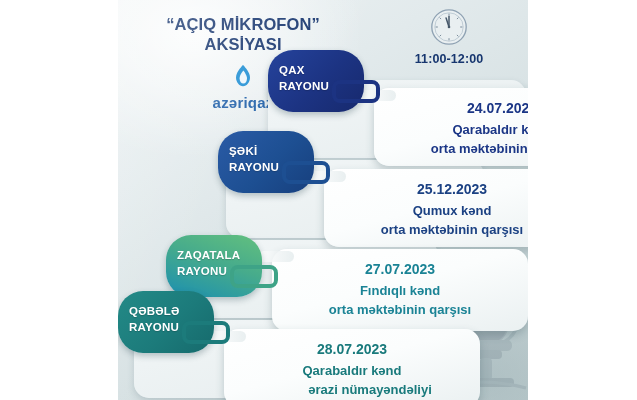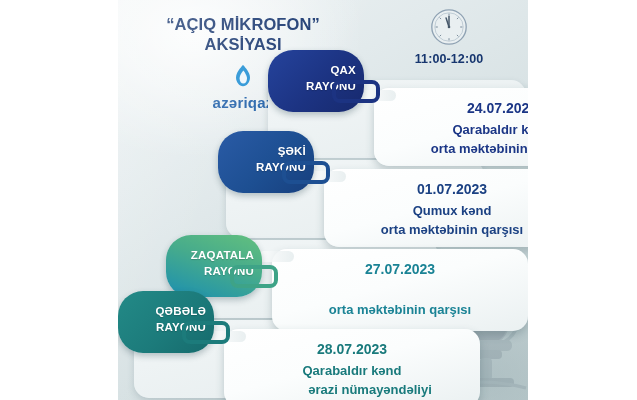--- a/index.html
+++ b/index.html
@@ -49,21 +49,20 @@
   
   #mic{position:absolute;right:-6px;bottom:-4px;opacity:.5;}
 
   
   .row{position:absolute;left:0;top:0;}
   .tab{
     position:absolute;left:0;top:0;
     width:96px;height:62px;border-radius:25px;
     box-shadow:0 3px 6px rgba(40,70,80,.30);
     z-index:3;
-    text-align:right;
   }
   .tab-label{
     position:absolute;left:11px;top:12px;right:8px;
     color:#fff;font-size:11.5px;font-weight:bold;line-height:16px;
     letter-spacing:.2px;text-shadow:0 1px 1px rgba(0,0,0,.18);
   }
   
   .knob{
     position:absolute;right:-16px;bottom:9px;width:40px;height:15px;
     border-radius:8px;border:4px solid currentColor;
@@ -177,39 +176,40 @@
           <span>RAYONU</span>
         </div>
         <div class="knob" style="color:#1c3382;"></div>
       </div>
     </div>
 
     <div class="ghost" style="left:108px;top:160px;width:258px;height:78px;"></div>
 
     <div class="row" style="left:100px;top:131px;">
       <div class="card" style="left:106px;top:38px;width:256px;height:78px;">
-        <div class="card-inner c-date" style="top:11px;color:#1b4183;">01.07.2023</div>
+        <div class="card-inner c-date" style="top:11px;color:#1b4183;">25.12.2023</div>
         <div class="card-inner c-line" style="top:33px;color:#1b4183;">Qumux kənd</div>
         <div class="card-inner c-line" style="top:52px;color:#1b4183;">orta məktəbinin qarşısı</div>
       </div>
       <div class="knob-pale" style="left:92px;top:40px;right:auto;bottom:auto;"></div>
       <div class="tab" style="background:linear-gradient(135deg,#2a5ba6 0%,#1d4f92 55%,#173f7d 100%);">
         <div class="tab-label">
           <span>ŞƏKİ</span><br>
           <span>RAYONU</span>
         </div>
         <div class="knob" style="color:#1d4f92;"></div>
       </div>
     </div>
 
     <div class="ghost" style="left:62px;top:240px;width:258px;height:78px;"></div>
 
     <div class="row" style="left:48px;top:211px;">
       <div class="card" style="left:106px;top:38px;width:256px;height:82px;">
         <div class="card-inner c-date" style="top:11px;color:#1a8395;">27.07.2023</div>
+        <div class="card-inner c-line" style="top:33px;color:#1a8395;">Fındıqlı kənd</div>
         <div class="card-inner c-line" style="top:52px;color:#1a8395;">orta məktəbinin qarşısı</div>
       </div>
       <div class="knob-pale" style="left:92px;top:40px;right:auto;bottom:auto;"></div>
       <div class="tab" style="background:linear-gradient(200deg,#63c07e 0%,#46ab8c 45%,#1b8fb1 100%);margin-top:24px;">
         <div class="tab-label">
           <span>ZAQATALA</span><br>
           <span>RAYONU</span>
         </div>
         <div class="knob" style="color:#3ea387;"></div>
       </div>

